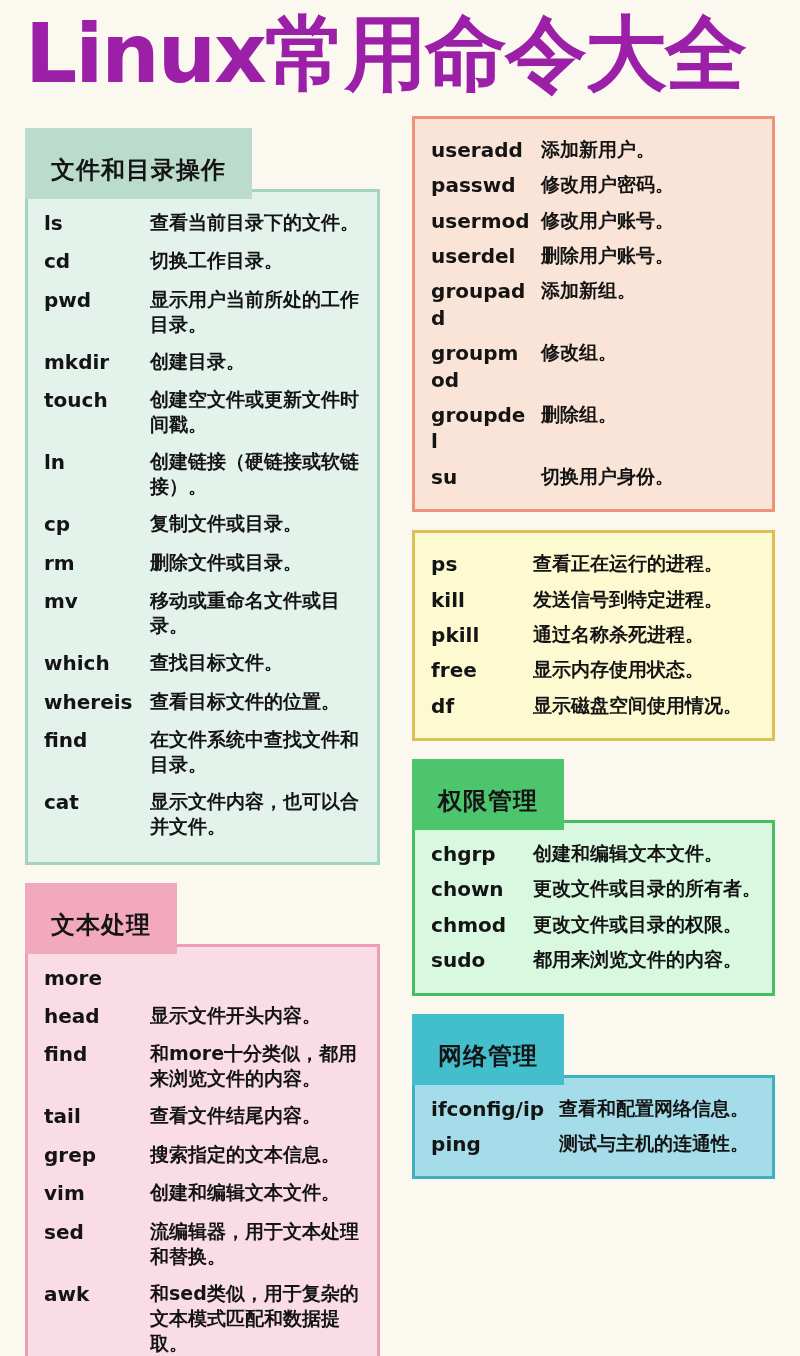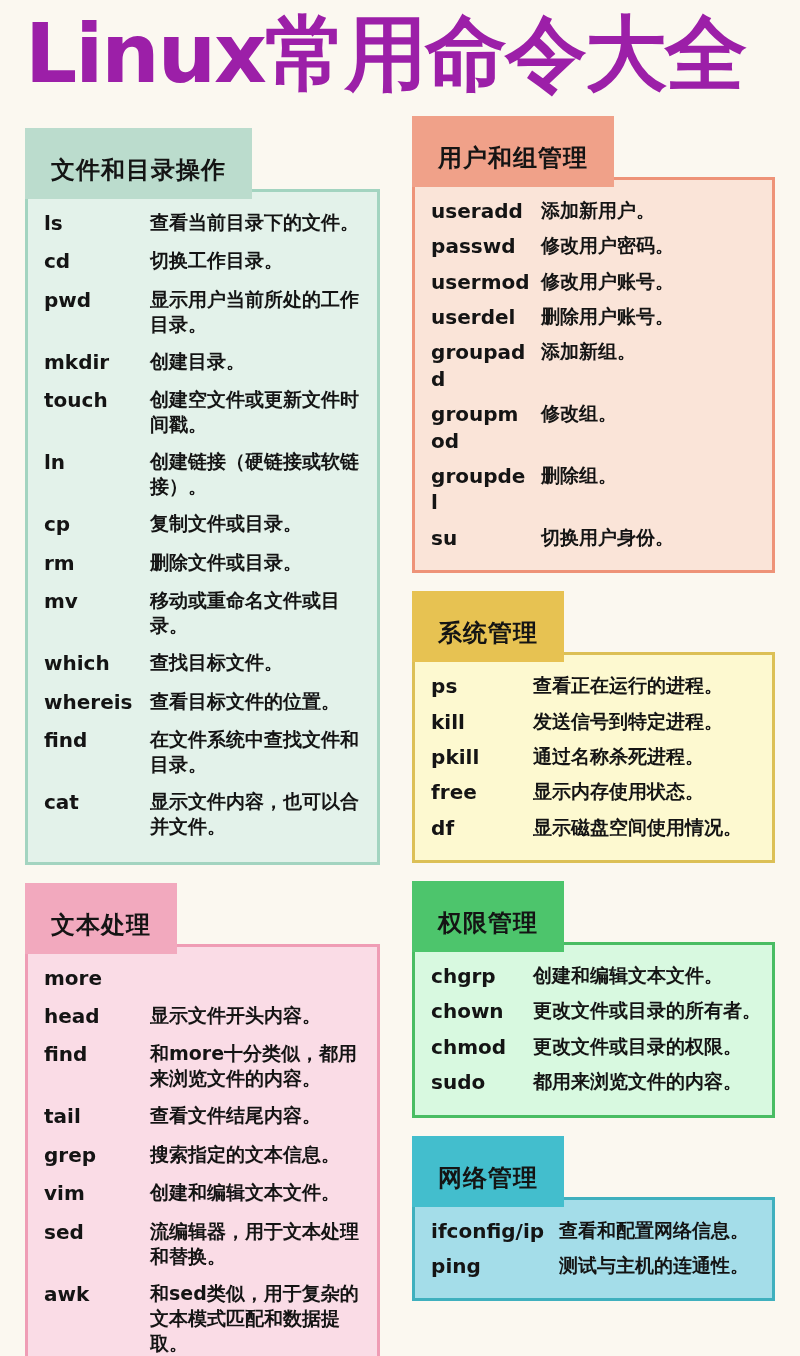--- a/index.html
+++ b/index.html
@@ -177,21 +177,20 @@
             </div>
             <div class="row">
               <span class="cmd">awk</span>
               <span class="desc">和sed类似，用于复杂的文本模式匹配和数据提取。</span>
             </div>
           </div>
         </section>
       </div>
     <div class="col col-right" id="col-right">
         <section class="card card-users" style="--hdr: #F0A189; --fill: #FAE4D8; --brd: #EE9378;">
-          <div class="tab"><span>用户和组管理</span></div>
           <div class="box">
             <div class="row">
               <span class="cmd">useradd</span>
               <span class="desc">添加新用户。</span>
             </div>
             <div class="row">
               <span class="cmd">passwd</span>
               <span class="desc">修改用户密码。</span>
             </div>
             <div class="row">
@@ -214,21 +213,20 @@
               <span class="cmd">groupdel</span>
               <span class="desc">删除组。</span>
             </div>
             <div class="row">
               <span class="cmd">su</span>
               <span class="desc">切换用户身份。</span>
             </div>
           </div>
         </section>
         <section class="card card-system" style="--hdr: #E7C252; --fill: #FDF9D0; --brd: #DCC056;">
-          <div class="tab"><span>系统管理</span></div>
           <div class="box">
             <div class="row">
               <span class="cmd">ps</span>
               <span class="desc">查看正在运行的进程。</span>
             </div>
             <div class="row">
               <span class="cmd">kill</span>
               <span class="desc">发送信号到特定进程。</span>
             </div>
             <div class="row">

